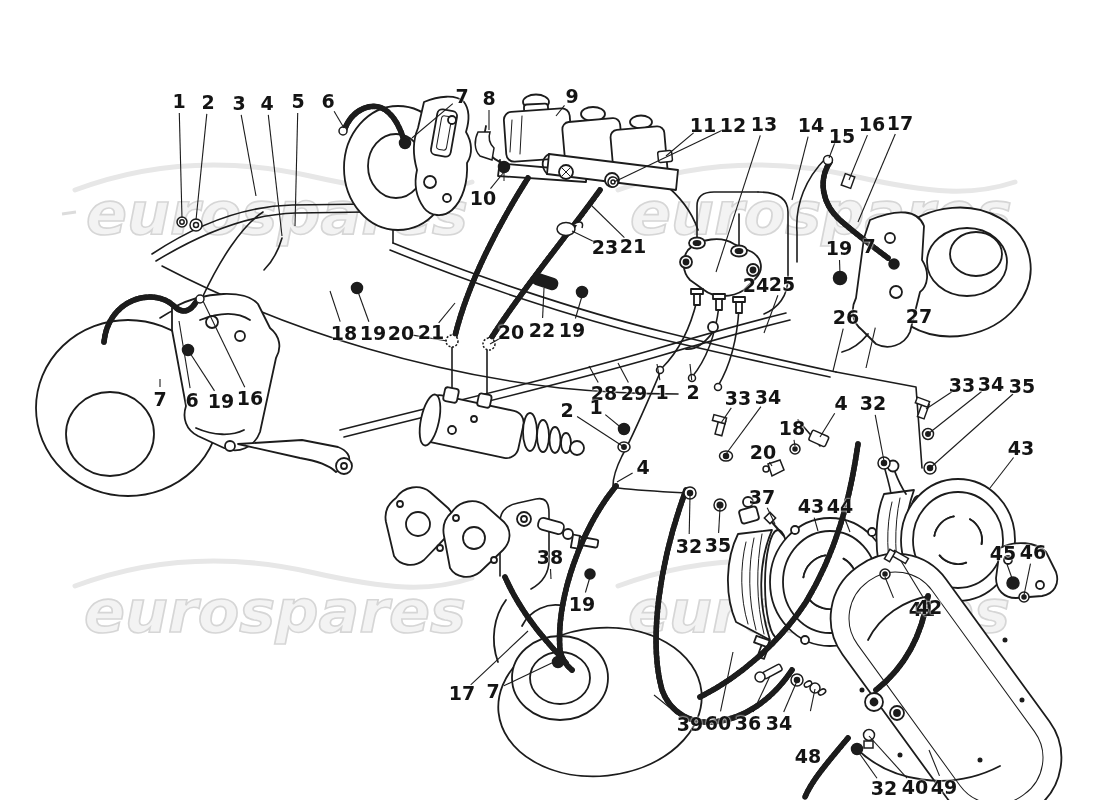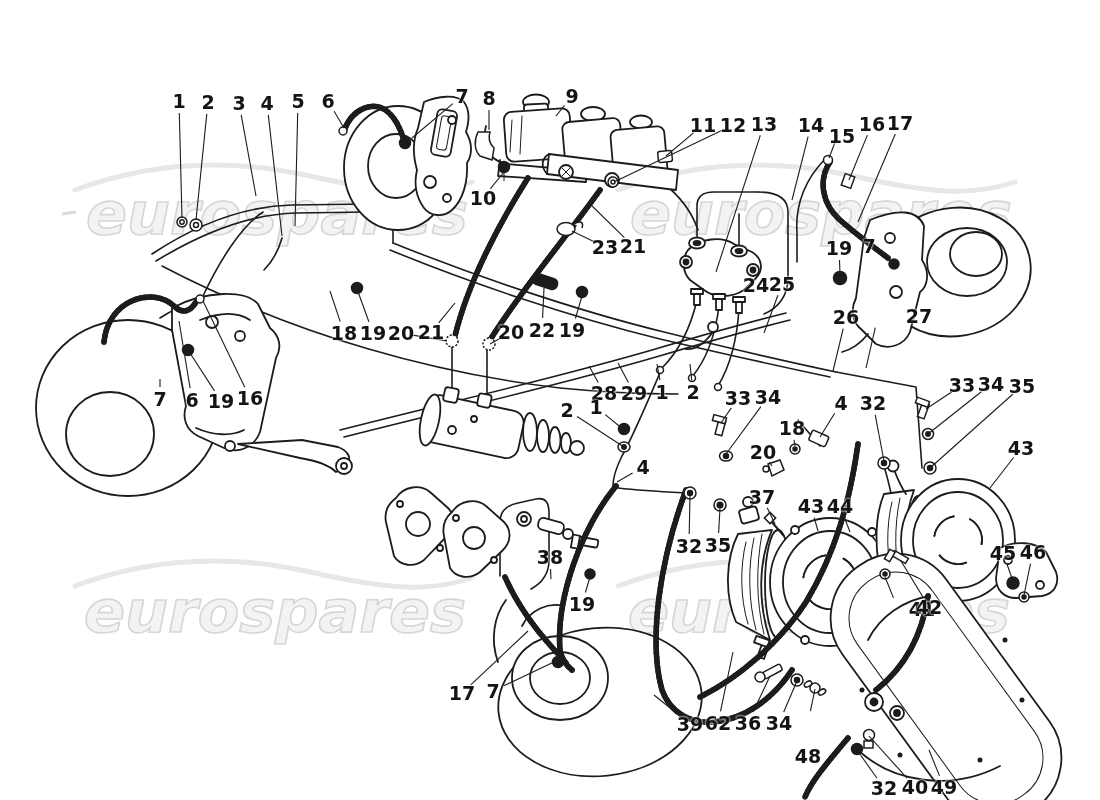--- a/index.html
+++ b/index.html
@@ -497,21 +497,21 @@
       <div class="callout" style="left: 1021px; top: 448px;">43</div>
       <div class="callout" style="left: 1003px; top: 553px;">45</div>
       <div class="callout" style="left: 1033px; top: 552px;">46</div>
       <div class="callout" style="left: 550px; top: 557px;">38</div>
       <div class="callout" style="left: 582px; top: 604px;">19</div>
       <div class="callout" style="left: 922px; top: 609px;">41</div>
       <div class="callout" style="left: 929px; top: 607px;">42</div>
       <div class="callout" style="left: 462px; top: 693px;">17</div>
       <div class="callout" style="left: 493px; top: 691px;">7</div>
       <div class="callout" style="left: 690px; top: 724px;">39</div>
-      <div class="callout" style="left: 718px; top: 723px;">62</div>
+      <div class="callout" style="left: 718px; top: 723px;">60</div>
       <div class="callout" style="left: 748px; top: 723px;">36</div>
       <div class="callout" style="left: 779px; top: 723px;">34</div>
       <div class="callout" style="left: 808px; top: 756px;">48</div>
       <div class="callout" style="left: 884px; top: 788px;">32</div>
       <div class="callout" style="left: 915px; top: 787px; text-align: center;">40</div>
       <div class="callout" style="left: 944px; top: 787px;">49</div>
     </div>
 </div>
 
 </body></html>

